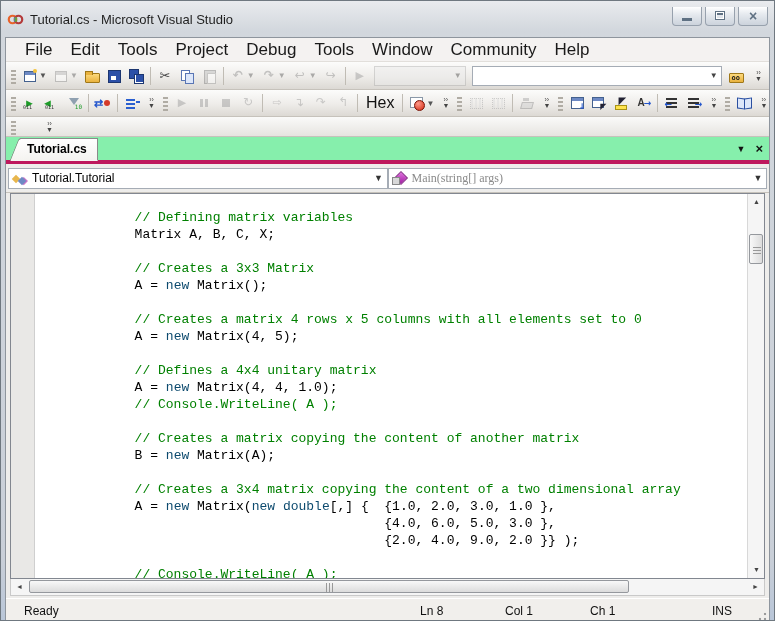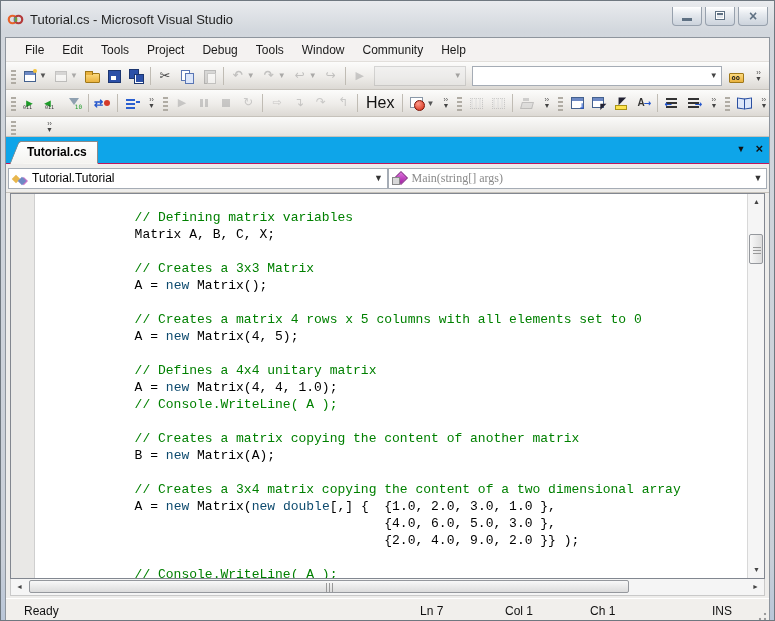--- a/index.html
+++ b/index.html
@@ -18,21 +18,21 @@
     background:linear-gradient(#ffffff,#e6eaef 40%,#ccd3dc);display:flex;align-items:center;justify-content:center;margin-left:3px;}
   .g-min{width:10px;height:3px;background:#5f7183;margin-top:7px;}
   .g-max{width:10px;height:9px;border:1px solid #5f7183;box-shadow:inset 0 0 0 1px #fff, inset 0 2px 0 1px #5f7183;}
   .g-close{font-size:14px;font-weight:bold;color:#5f7183;line-height:14px;}
 
   
   .client{position:relative;margin:0 4px;height:588px;background:#eeedeb;border:1px solid #8e959d;border-bottom:none;}
 
   
   .menubar{height:24px;background:#f4f2f1;display:flex;align-items:center;padding-left:10px;border-bottom:1px solid #e2dfdb;}
-  .menu-item{font-size:12px;color:#1a1a1a;padding:3px 9px;cursor:default;}
+  .menu-item{font-size:17px;color:#1a1a1a;padding:3px 9px;cursor:default;}
 
   
   .toolbar{display:flex;align-items:center;background:linear-gradient(#fcfcfb,#eeece9 55%,#dcd9d4);border-bottom:1px solid #c6c2bb;padding:0 2px;}
   .tb1{height:28px;} .tb2{height:27px;} .tb3{height:20px;background:linear-gradient(#fafaf9,#e6e4e0);}
   .grip{width:5px;height:16px;margin:0 3px;background:repeating-linear-gradient(0deg,#b0aca4 0 2px,transparent 2px 4px);flex:none;}
   .tsep{width:1px;height:18px;background:#c0bcb4;margin:0 3px;flex:none;}
   .tspace{flex:1;}
   .tbtn{display:inline-flex;align-items:center;padding:2px 2px;margin:0 1px;border-radius:3px;flex:none;}
   .tbtn .dd{font-size:8px;color:#555;margin-left:1px;}
   .dis{filter:grayscale(1) opacity(.45);}
@@ -101,21 +101,21 @@
   .i-outdent::after{content:"←";font:bold 9px/9px "DejaVu Sans",sans-serif;color:#2255cc;left:0;top:5px;}
   .i-indent::after{content:"→";font:bold 9px/9px "DejaVu Sans",sans-serif;color:#2255cc;right:0;top:5px;}
   .i-book::before{left:1px;top:3px;width:6px;height:9px;background:#dde7fa;border:1px solid #2a4fa0;transform:skewY(8deg);}
   .i-book::after{left:8px;top:3px;width:6px;height:9px;background:#dde7fa;border:1px solid #2a4fa0;transform:skewY(-8deg);}
   .i-class::before{left:1px;top:6px;width:6px;height:6px;background:#e8b64c;transform:rotate(45deg);box-shadow:7px -4px 0 #c875c8;}
   .i-class::after{left:7px;top:8px;width:6px;height:6px;background:#6d89c4;transform:rotate(45deg);}
   .i-method::before{left:4px;top:3px;width:8px;height:8px;background:linear-gradient(135deg,#e070e0,#a020a0);border:1px solid #802080;transform:rotate(45deg);}
   .i-method::after{left:0;bottom:1px;width:6px;height:6px;background:#d8d8d8;border:1px solid #888;}
 
   
-  .tabstrip{height:27px;background:#0ea5e9;border-bottom:1px solid #be185d;display:flex;align-items:flex-end;position:relative;text-align:right;}
+  .tabstrip{height:27px;background:#86efac;border-bottom:4px solid #be185d;display:flex;align-items:flex-end;position:relative;text-align:right;}
   .tab{position:relative;margin-left:14px;margin-bottom:-1px;background:linear-gradient(#ffffff,#f4f3f0);
     border:1px solid #8a8a8a;border-bottom:1px solid #f7f6f3;padding:3px 10px 4px 6px;font-size:12px;font-weight:bold;z-index:2;border-radius:0;}
   .tab::before{content:"";position:absolute;left:-7px;top:-1px;bottom:-1px;width:13px;background:linear-gradient(#ffffff,#f4f3f0);
     border-left:1px solid #8a8a8a;border-top:1px solid #8a8a8a;transform:skewX(-22deg);z-index:-1;border-radius:3px 0 0 0;}
   .tabstrip-controls{position:absolute;right:6px;top:6px;display:flex;gap:10px;align-items:center;}
   .ts-dd{font-size:9px;color:#111;}
   .ts-close{font-size:13px;font-weight:bold;color:#111;line-height:12px;}
 
   
   .navbar{height:29px;background:#eeedeb;display:flex;align-items:center;padding:0 2px;border-bottom:1px solid #c6c2bb;}
@@ -408,21 +408,21 @@
     <div class="hscroll">
       <span class="sarrow ha-left">◄</span>
       <div class="hthumb"></div>
       <span class="sarrow ha-right">►</span>
     </div>
 
     <div class="statusgap"></div>
 
     <div class="statusbar">
       <span class="sb-ready">Ready</span>
-      <span class="sb-ln">Ln 7</span>
+      <span class="sb-ln">Ln 8</span>
       <span class="sb-col">Col 1</span>
       <span class="sb-ch">Ch 1</span>
       <span class="sb-ins">INS</span>
       <span class="sb-grip"></span>
     </div>
 
   </div>
   <div class="frame-bottom"></div>
 </div>
 

